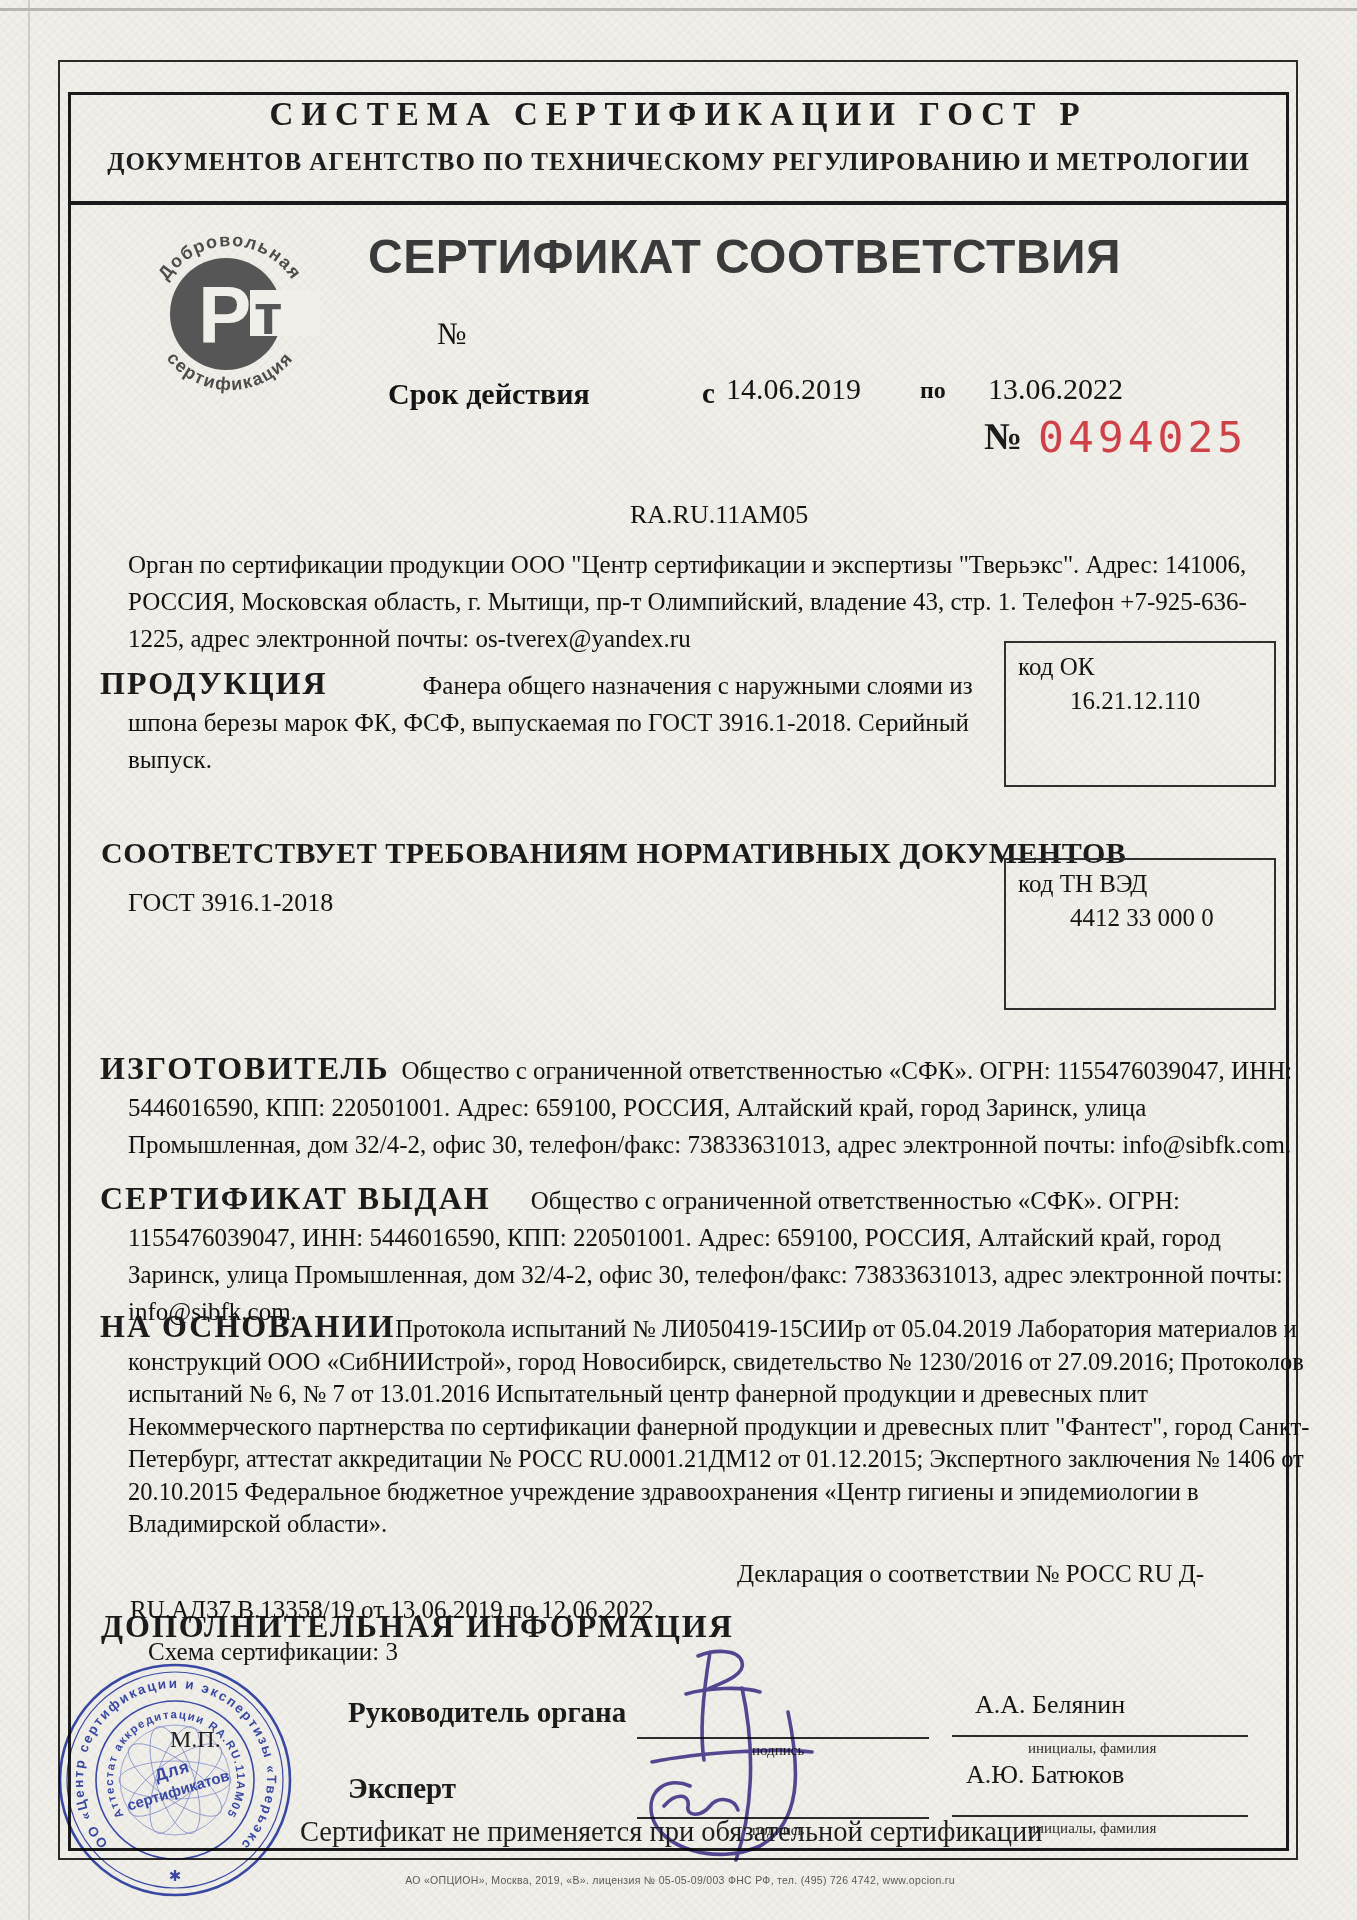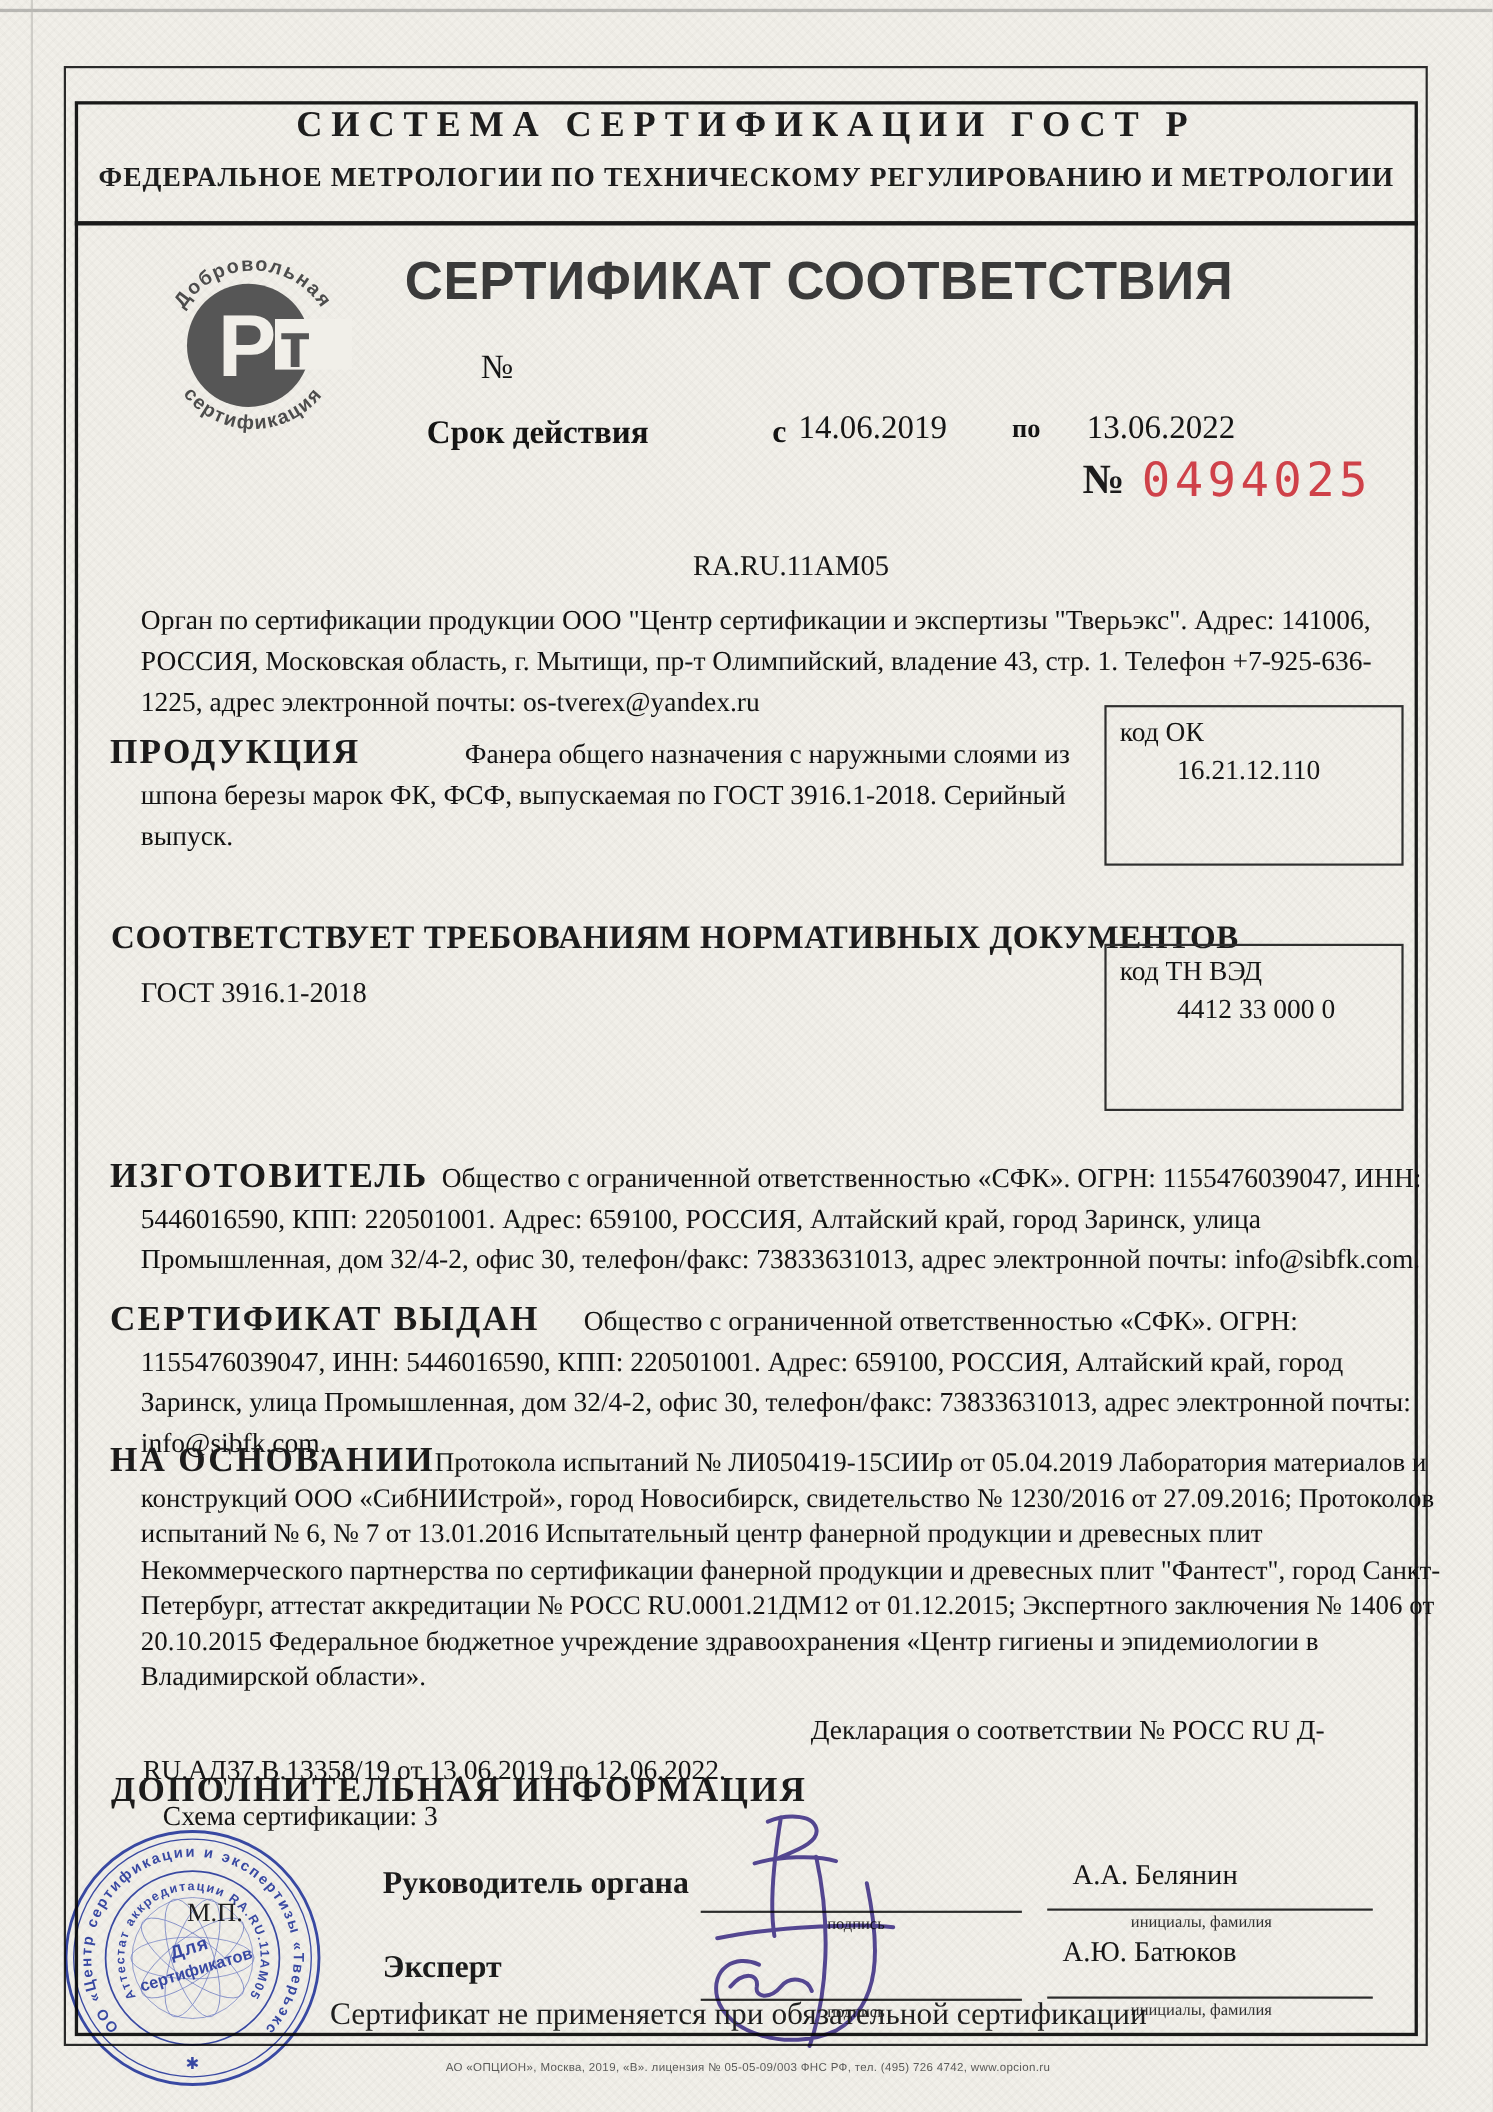--- a/index.html
+++ b/index.html
@@ -81,21 +81,21 @@
 <body>
 
 <div class="page">
 
   <div class="abs scan-edge-top"></div>
   <div class="abs scan-edge-left"></div>
   <div class="abs frame-outer"></div>
   <div class="abs frame-inner"></div>
 
   <div class="abs hdr1">СИСТЕМА СЕРТИФИКАЦИИ ГОСТ Р</div>
-  <div class="abs hdr2">ФЕДЕРАЛЬНОЕ МЕТРОЛОГИИ ПО ТЕХНИЧЕСКОМУ РЕГУЛИРОВАНИЮ И МЕТРОЛОГИИ</div>
+  <div class="abs hdr2">ДОКУМЕНТОВ АГЕНТСТВО ПО ТЕХНИЧЕСКОМУ РЕГУЛИРОВАНИЮ И МЕТРОЛОГИИ</div>
   <div class="abs rule"></div>
 
   <svg class="abs logo-svg" width="184" height="176" viewBox="0 0 184 176">
     <defs>
       <path id="arcTop" d="M 18 94 A 74 74 0 0 1 166 94"></path>
       <path id="arcBot" d="M 12 84 A 80 80 0 0 0 172 84"></path>
     </defs>
     <text font-family="Liberation Sans, sans-serif" font-size="18" font-weight="bold" fill="#4c4c4c" letter-spacing="1.5">
       <textPath href="#arcTop" startOffset="50%" text-anchor="middle">Добровольная</textPath>
     </text>

